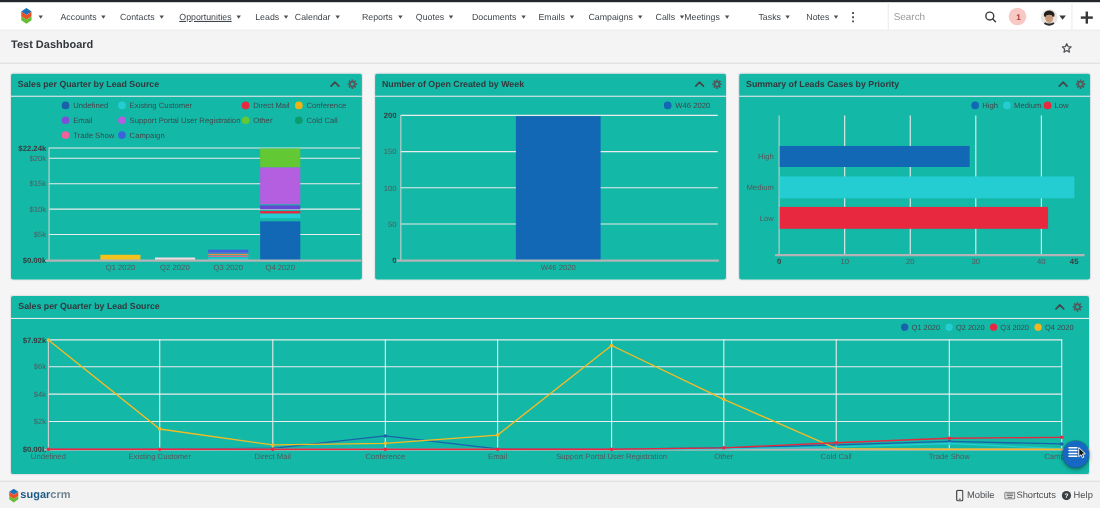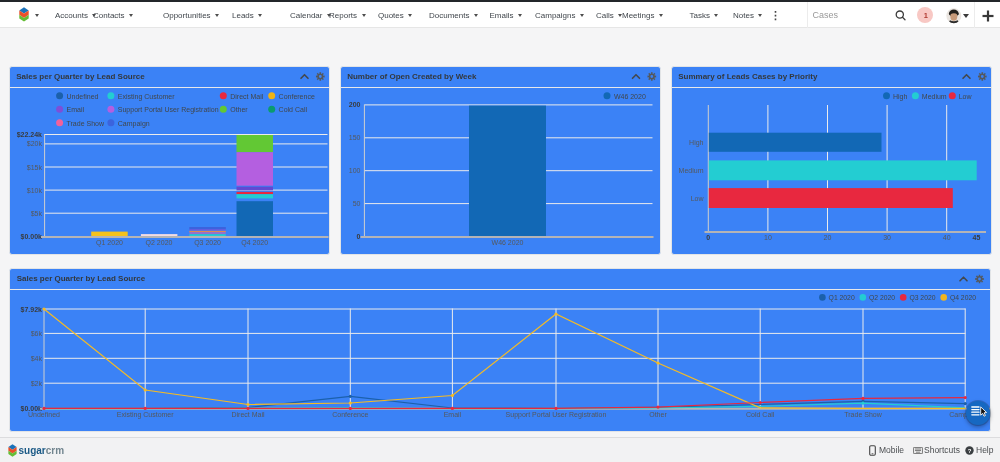--- a/index.html
+++ b/index.html
@@ -7,58 +7,58 @@
   .abs{position:absolute;}
   #page{position:relative;width:1000px;height:462px;}
   
   #nav{position:absolute;left:0;top:0;width:1000px;height:28px;background:#fff;border-top:2px solid #23262a;border-bottom:1px solid #e6e6e6;box-sizing:border-box;}
   .navitem{position:absolute;top:0;height:26px;display:flex;align-items:center;font-size:8px;color:#40464c;white-space:nowrap;}
   .navitem .car{margin-left:4.5px;width:0;height:0;border-left:2.6px solid transparent;border-right:2.6px solid transparent;border-top:3.2px solid #4e4e4e;}
   
   #titlebar{position:absolute;left:0;top:28px;width:1000px;height:30px;background:#f4f4f5;border-bottom:1px solid #dedee0;box-sizing:border-box;}
   #titlebar .t{position:absolute;left:10px;top:8px;font-size:10px;font-weight:bold;color:#32373c;}
   
-  .card{position:absolute;background:#3b82f6;border:1px solid #e2e4e6;border-radius:3px;box-sizing:border-box;}
+  .card{position:absolute;background:#14b8a6;border:1px solid #e2e4e6;border-radius:3px;box-sizing:border-box;}
   .chead{position:absolute;left:0;top:0;right:0;height:20px;border-bottom:1px solid #e7e8ea;}
   .chead .ct{position:absolute;left:6.5px;top:4.5px;font-size:8px;font-weight:bold;color:#33383d;white-space:nowrap;}
   
   #footer{position:absolute;left:0;top:437px;width:1000px;height:25px;background:#f2f2f3;border-top:1px solid #dcdcde;box-sizing:border-box;}
   .fright{position:absolute;top:0;height:24px;display:flex;align-items:center;font-size:8.5px;color:#4a4d50;}
   #fab{position:absolute;left:966px;top:401px;width:24px;height:24px;border-radius:50%;background:#1668c2;box-shadow:0 0 0 1px rgba(20,40,70,0.25),0 2px 4px rgba(0,0,0,0.35);}
 </style>
 </head>
 <body>
 <div id="page">
   <div id="nav">
     <svg class="abs" style="left:19px;top:5px;" width="10" height="16" viewBox="0 0 10 16">
       <polygon points="5,0.3 9.7,3.4 5,6.6 0.3,3.4" fill="#1a72ba"></polygon>
       <polygon points="0.3,3.4 5,6.6 9.7,3.4 9.7,7.8 5,10.9 0.3,7.8" fill="#e9512a"></polygon>
       <polygon points="0.3,7.8 5,10.9 9.7,7.8 9.7,11.4 5,14.6 0.3,11.4" fill="#64bd35"></polygon>
     </svg>
     <span class="navitem" style="left:30px;">
         <span class="car"></span>
       </span>
     <span class="navitem" style="left:55px;">Accounts<span class="car"></span></span>
-    <span class="navitem" style="left:93px;justify-content:center;">Contacts<span class="car"></span></span>
-    <span class="navitem" style="left:163px;">Opportunities<span class="car"></span></span>
+    <span class="navitem" style="left:109px;justify-content:center;">Contacts<span class="car"></span></span>
+    <span class="navitem" style="left:163px;text-decoration:underline;">Opportunities<span class="car"></span></span>
     <span class="navitem" style="left:232px;text-align:center;">Leads<span class="car"></span></span>
-    <span class="navitem" style="left:290px;justify-content:center;">Calendar<span class="car"></span></span>
+    <span class="navitem" style="left:268px;justify-content:center;">Calendar<span class="car"></span></span>
     <span class="navitem" style="left:329px;">Reports<span class="car"></span></span>
     <span class="navitem" style="left:378px;">Quotes<span class="car"></span></span>
     <span class="navitem" style="left:429px;">Documents<span class="car"></span></span>
     <span class="navitem" style="left:489.5px;">Emails<span class="car"></span></span>
     <span class="navitem" style="left:535px;">Campaigns<span class="car"></span></span>
     <span class="navitem" style="left:596px;">Calls<span class="car"></span></span>
     <span class="navitem" style="left:622px;">Meetings<span class="car"></span></span>
     <span class="navitem" style="left:689.5px;">Tasks<span class="car"></span></span>
     <span class="navitem" style="left:733px;">Notes<span class="car"></span></span>
     <span class="navitem" style="left:770px;font-size:11px;font-weight:bold;color:#444;letter-spacing:0;">⋮</span>
     <div class="abs" style="left:807px;top:0;width:1px;height:26px;background:#ececec;"></div>
     <div class="abs" style="left:973.7px;top:0;width:1px;height:26px;background:#ececec;"></div>
-    <span class="abs" style="left:812.5px;top:8px;font-size:9px;color:#999;">Cases</span>
+    <span class="abs" style="left:812.5px;top:8px;font-size:9px;color:#999;">Search</span>
     <svg class="abs" style="left:894px;top:7px;" width="13" height="13" viewBox="0 0 13 13">
         <circle cx="5.8" cy="5.6" r="3.6" fill="none" stroke="#3c3c3c" stroke-width="1.3"></circle>
         <line x1="8.5" y1="8.3" x2="11" y2="10.8" stroke="#3c3c3c" stroke-width="1.3" stroke-linecap="round"></line>
       </svg>
     <div class="abs" style="left:917.3px;top:4.6px;width:16px;height:16px;border-radius:50%;background:#f8c8c4;"></div>
     <span class="abs" style="left:923.8px;top:9px;font-size:7.5px;color:#b03a30;font-weight:bold;">1</span>
     <svg class="abs" style="left:946px;top:5.8px;" width="16" height="16" viewBox="0 0 16 16">
       <defs>
           <clipPath id="avc">
             <circle cx="7.8" cy="7.8" r="7.5"></circle>
@@ -69,20 +69,26 @@
         <ellipse cx="7.8" cy="5.2" rx="4.8" ry="3.6" fill="#23201c"></ellipse>
         <ellipse cx="7.8" cy="8.6" rx="3.5" ry="4.2" fill="#c79a79"></ellipse>
         <path d="M1.4 16 L4 12.2 Q7.8 14.4 11.6 12.2 L14.2 16 Z" fill="#2e2d2c"></path>
         <path d="M3.2 7.2 Q3 3 7.8 2.6 Q12.6 3 12.6 7.2 L11.2 6 Q8 4.6 4.6 6 Z" fill="#23201c"></path>
       </g>
     </svg>
     <span class="abs" style="left:962.5px;top:11.5px;width:0;height:0;border-left:3.5px solid transparent;border-right:3.5px solid transparent;border-top:4px solid #3a3a3a;"></span>
     <svg class="abs" style="left:982px;top:8px;" width="12" height="12" viewBox="0 0 12 12">
         <rect x="4.9" y="0.5" width="2.2" height="11" fill="#383838"></rect>
         <rect x="0.5" y="4.9" width="11" height="2.2" fill="#383838"></rect>
+      </svg>
+  </div>
+  <div id="titlebar">
+      <div class="t">Test Dashboard</div>
+    <svg class="abs" style="left:965.4px;top:11.3px;" width="9.5" height="9.5" viewBox="0 0 11 11">
+        <path d="M5.5 0.8 L6.9 3.9 10.2 4.2 7.7 6.4 8.4 9.7 5.5 8 2.6 9.7 3.3 6.4 0.8 4.2 4.1 3.9 Z" fill="none" stroke="#4e5256" stroke-width="1.25" stroke-linejoin="round"></path>
       </svg>
   </div>
   <div class="card" style="left:8.7px;top:66px;width:321.5px;height:189px;">
       <div class="chead">
         <div class="ct">Sales per Quarter by Lead Source</div>
       </div>
     </div>
   <div class="card" style="left:339.7px;top:66px;width:321.5px;height:189px;">
       <div class="chead">
         <div class="ct">Number of Open Created by Week</div>

